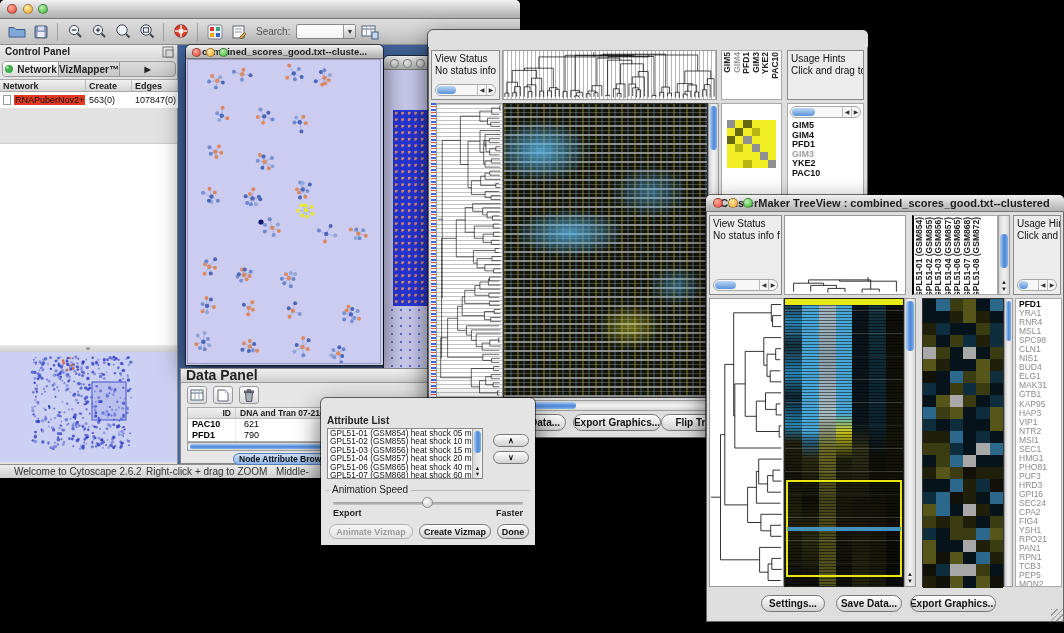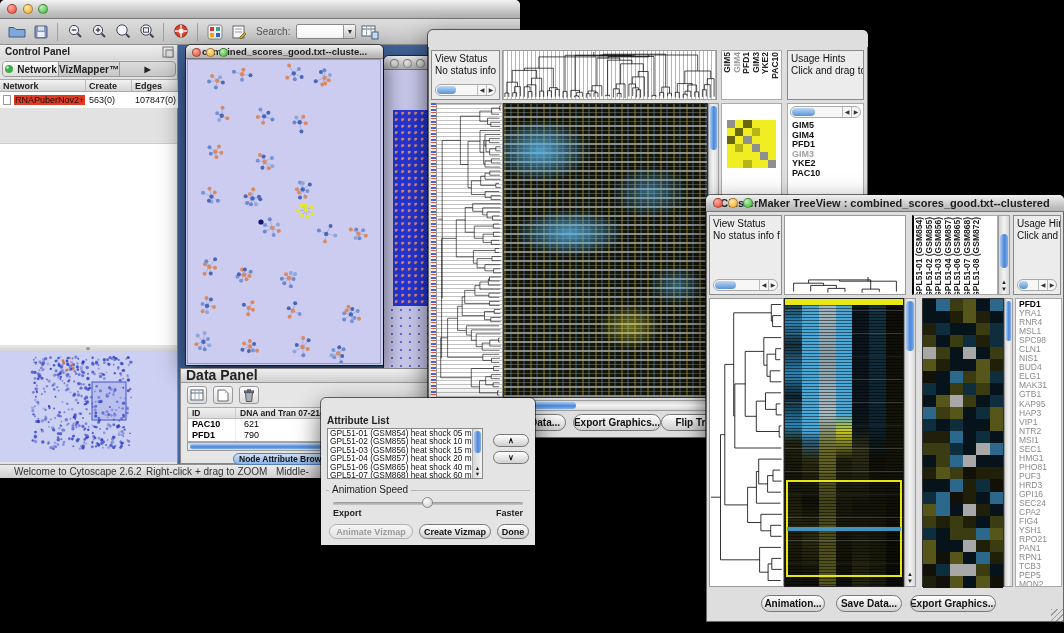--- a/index.html
+++ b/index.html
@@ -85,21 +85,21 @@
 #overview{position:absolute;left:0;top:307px;width:177px;height:110px;background:#ccd0f2;overflow:hidden}
 
 
 #data-panel{position:absolute;left:180px;top:368px;width:340px;height:96px;background:#e6e6e6;border:1px solid #888;z-index:4}
 #dp-header{height:14px;background:linear-gradient(#efefef,#cfcfcf);border-bottom:1px solid #999;font-size:14px;font-weight:bold;color:#222;padding:0 5px;line-height:13px}
 #dp-icons{position:absolute;left:6px;top:17px;display:flex;gap:6px}
 .dp-icon{width:20px;height:18px;display:flex;align-items:center;justify-content:center;background:linear-gradient(#fcfcfc,#dcdcdc);border:1px solid #9a9a9a;border-radius:3px}
 #dp-table{position:absolute;left:6px;top:38px;width:300px;background:#fff;border:1px solid #aaa}
 #dp-thead{display:flex;height:11px;background:linear-gradient(#f0f0f0,#dcdcdc);border-bottom:1px solid #bbb}
 #dp-thead span{font-size:8.5px;font-weight:bold;color:#222;padding:0 4px;line-height:10px;border-right:1px solid #ccc}
-#dp-thead span:nth-child(1){width:48px;text-align:left}
+#dp-thead span:nth-child(1){width:48px;text-align:right}
 .dprow{display:flex;height:11px;font-size:9px;line-height:10px}
 .dprow .id{width:48px;font-weight:bold;padding:0 4px;border-right:1px solid #eee}
 .dprow .val{padding:0 8px}
 #dp-hsb{left:6px;top:73px;width:226px;height:9px}
 #dp-btn{left:52px;top:84px;width:100px;height:12px;border-radius:7px;font-size:8.5px;background:linear-gradient(#cfe0f6,#8db4e8);border-color:#5580c0;justify-content:flex-start;padding-left:5px}
 
 
 #net2-win{left:384px;top:56px;width:48px;height:312px;background:#ccccf0;z-index:2;border-radius:5px 0 0 0}
 #net2-win .titlebar{border-radius:5px 0 0 0}
 #bluegrid{position:absolute;left:9px;top:54px;width:37px;height:196px;background-color:#2636d8;background-image:radial-gradient(circle at 3px 3px,#e09070 0 1.4px,transparent 1.6px);background-size:6.5px 6.5px}
@@ -1626,19 +1626,19 @@
         <div class="gene">CPA2</div>
         <div class="gene">FIG4</div>
         <div class="gene">YSH1</div>
         <div class="gene">RPO21</div>
         <div class="gene">PAN1</div>
         <div class="gene">RPN1</div>
         <div class="gene">TCB3</div>
         <div class="gene">PEP5</div>
         <div class="gene">MON2</div>
       </div>
-    <div class="abtn" id="tv2-settings">Animation...</div>
+    <div class="abtn" id="tv2-settings">Settings...</div>
     <div class="abtn" id="tv2-save">Save Data...</div>
     <div class="abtn" id="tv2-export">Export Graphics...</div>
     <div class="grip"></div>
   </div>
 
 </div>
 
 </body></html>

